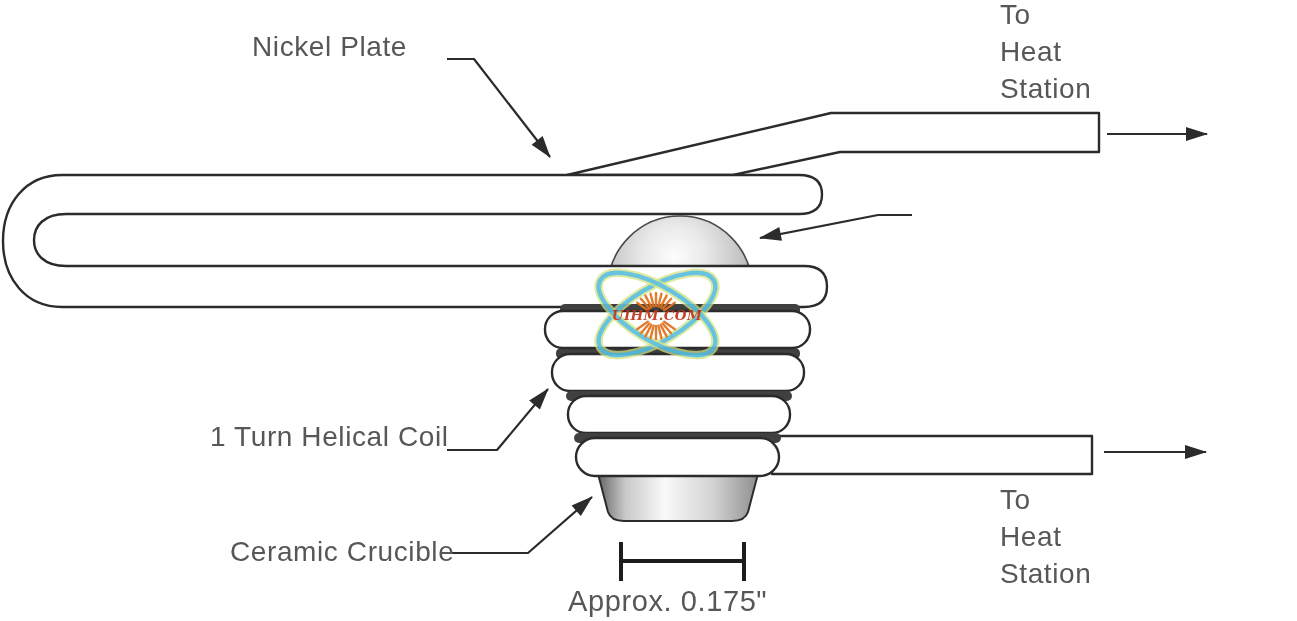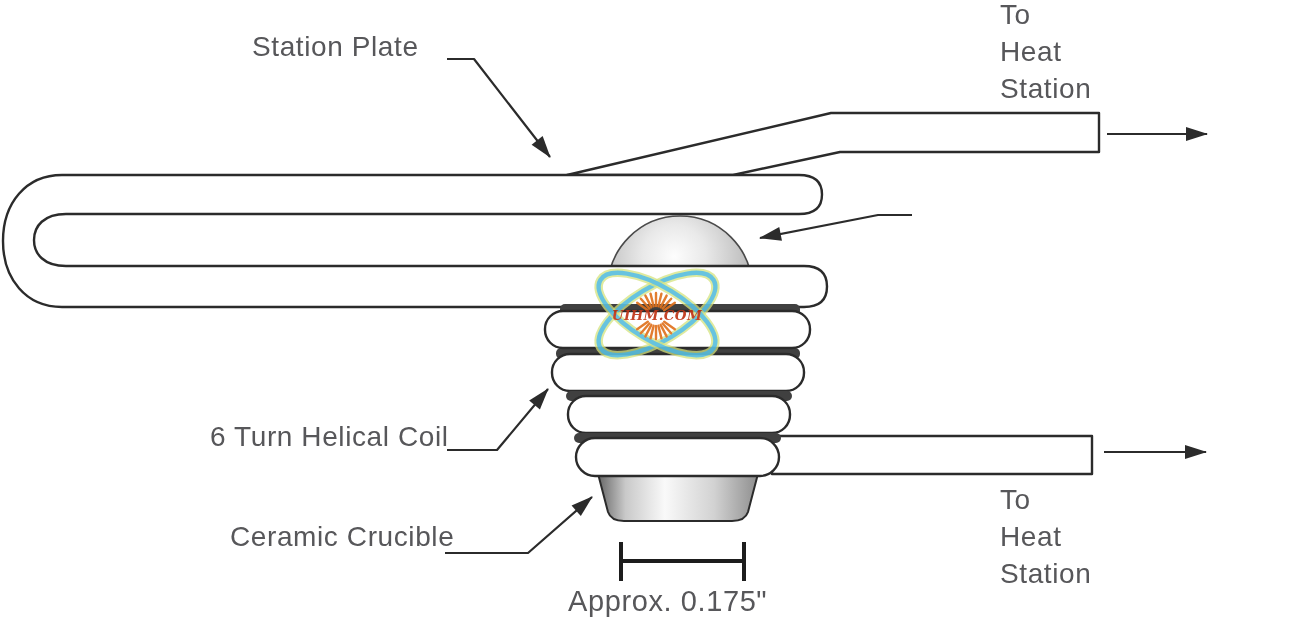--- a/index.html
+++ b/index.html
@@ -111,32 +111,32 @@
           <line x1="656" y1="326" x2="656" y2="339"></line>
           <line x1="658.3768589232617" y1="325.7134206981326" x2="661.466775523502" y2="338.340867605705"></line>
           <line x1="660.6174861323503" y1="324.8701083317822" x2="666.6202181044058" y2="336.4012491630991"></line>
           <line x1="662.5934581510007" y1="323.5183980747898" x2="671.1649537473015" y2="333.2923155720165"></line>
           <line x1="664.1915204428899" y1="321.73576436351044" x2="674.8404970186468" y2="329.19225803607407"></line>
         </g>
       <text x="657" y="320" text-anchor="middle" font-family="DejaVu Serif, serif" font-size="13.5" font-style="italic" font-weight="bold" letter-spacing="0.3" fill="#c03517">UIHM.COM</text>
     </g>
   </svg>
 
-  <div class="lbl" style="left:252px;top:31px">Station Plate</div>
+  <div class="lbl" style="left:252px;top:31px">Nickel Plate</div>
 
   <div class="lbl multiline" style="left:1000px;top:-4px">
     <div>To</div>
     <div>Heat</div>
     <div>Station</div>
   </div>
 
 
-  <div class="lbl" style="left:210px;top:421px">6 Turn Helical Coil</div>
+  <div class="lbl" style="left:210px;top:421px">1 Turn Helical Coil</div>
 
-  <div class="lbl" style="left:230px;top:521px">Ceramic Crucible</div>
+  <div class="lbl" style="left:230px;top:536px">Ceramic Crucible</div>
 
   <div class="lbl dim" style="left:568px;top:585px">Approx. 0.175"</div>
 
   <div class="lbl multiline" style="left:1000px;top:481px">
     <div>To</div>
     <div>Heat</div>
     <div>Station</div>
   </div>
 
 </div>

